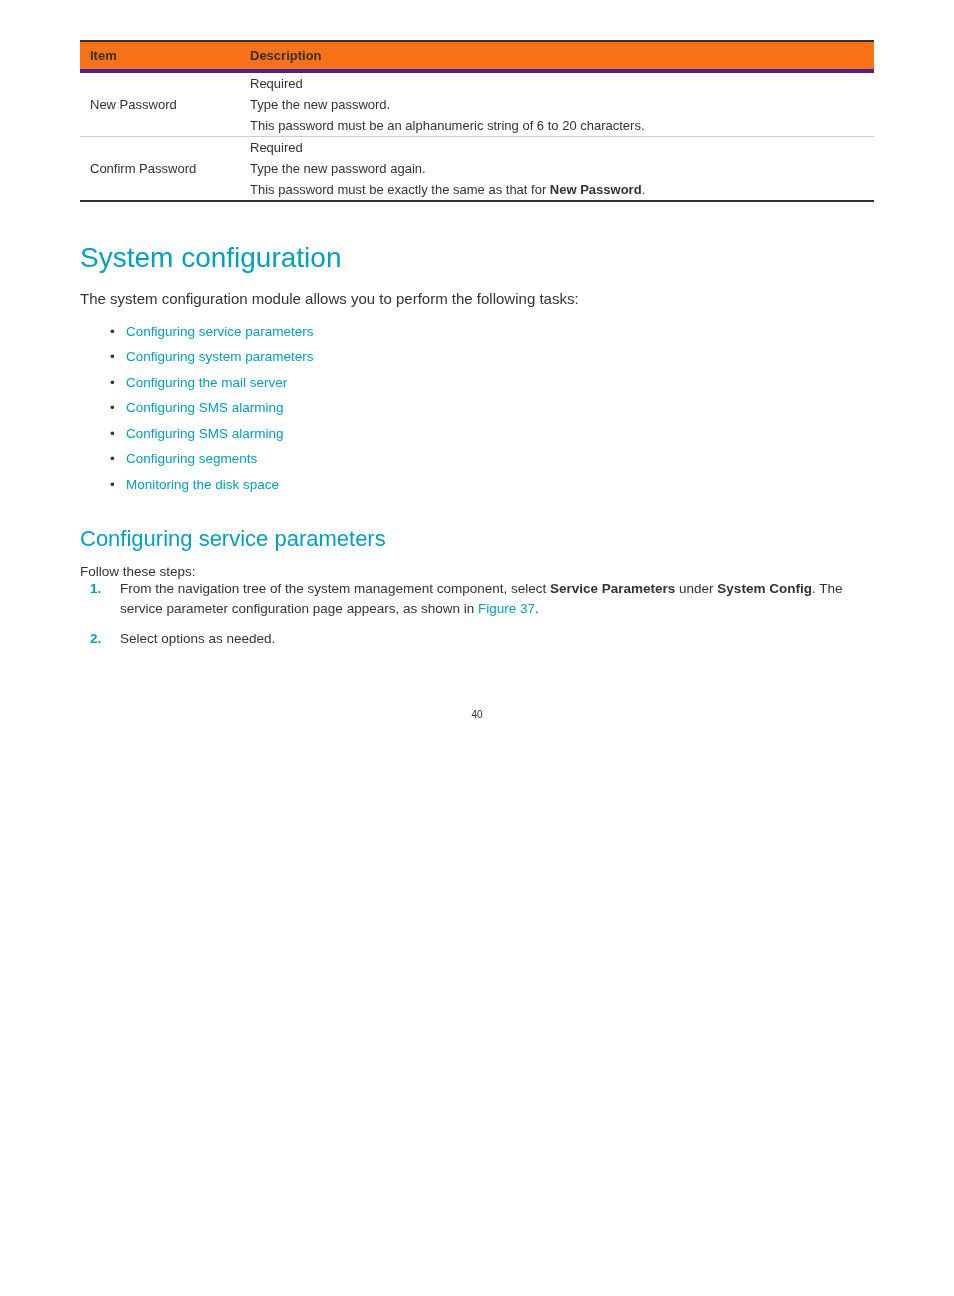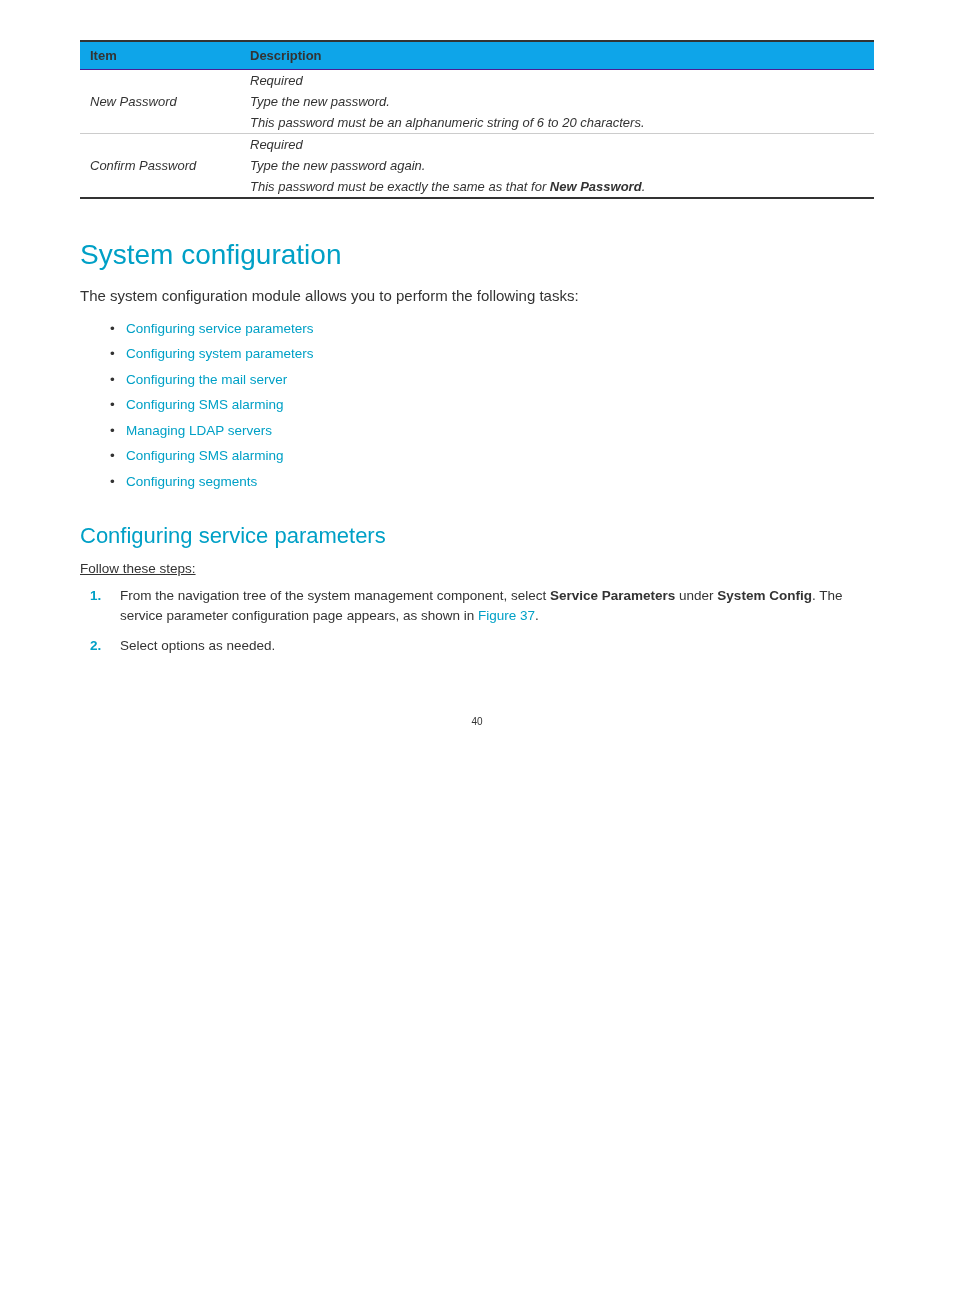--- a/index.html
+++ b/index.html
@@ -25,29 +25,28 @@
       margin-bottom: 40px;
       border-top: 2px solid #333333;
       border-bottom: 2px solid #333333;
     }
 
     .data-table th {
       font-weight: bold;
       font-size: 13px;
       padding: 6px 10px;
       text-align: left;
-      border-bottom: 1px solid #4c1d95;
-      background: #0ea5e9;
+      border-bottom: 4px solid #4c1d95;
+      background: #f97316;
     }
 
     .data-table td {
       padding: 3px 10px;
       font-size: 13px;
       vertical-align: top;
-      font-style: italic;
     }
 
     .data-table .row-group {
       border-top: 1px solid #cccccc;
     }
 
     .data-table .item-cell {
       width: 160px;
       vertical-align: middle;
       padding: 6px 10px;
@@ -142,23 +141,21 @@
 
     
     .page-number {
       text-align: center;
       margin-top: 60px;
       font-size: 10px;
       color: #333333;
     }
 
     .follow-steps {
-      margin-bottom: 10px;
       font-size: 13.5px;
-      text-decoration: underline;
     }
   </style>
 </head>
 <body>
 
 <table class="data-table">
   <thead>
     <tr>
       <th>Item</th>
       <th>Description</th>
@@ -194,23 +191,23 @@
 
 <h1 class="section-heading">System configuration</h1>
 
 <p class="body-text">The system configuration module allows you to perform the following tasks:</p>
 
 <ul class="bullet-list">
   <li><a href="#">Configuring service parameters</a></li>
   <li><a href="#">Configuring system parameters</a></li>
   <li><a href="#">Configuring the mail server</a></li>
   <li><a href="#">Configuring SMS alarming</a></li>
-  <li><a href="#">Managing LDAP servers</a></li>
   <li><a href="#">Configuring SMS alarming</a></li>
   <li><a href="#">Configuring segments</a></li>
+  <li><a href="#">Monitoring the disk space</a></li>
 </ul>
 
 <h2 class="sub-section-heading">Configuring service parameters</h2>
 
 <p class="follow-steps">Follow these steps:</p>
 
 <ol class="steps-list">
   <li>
     <span class="step-number">1.</span>
     From the navigation tree of the system management component, select <span class="bold-text">Service Parameters</span> under <span class="bold-text">System Config</span>. The service parameter configuration page appears, as shown in <a href="#">Figure 37</a>.

